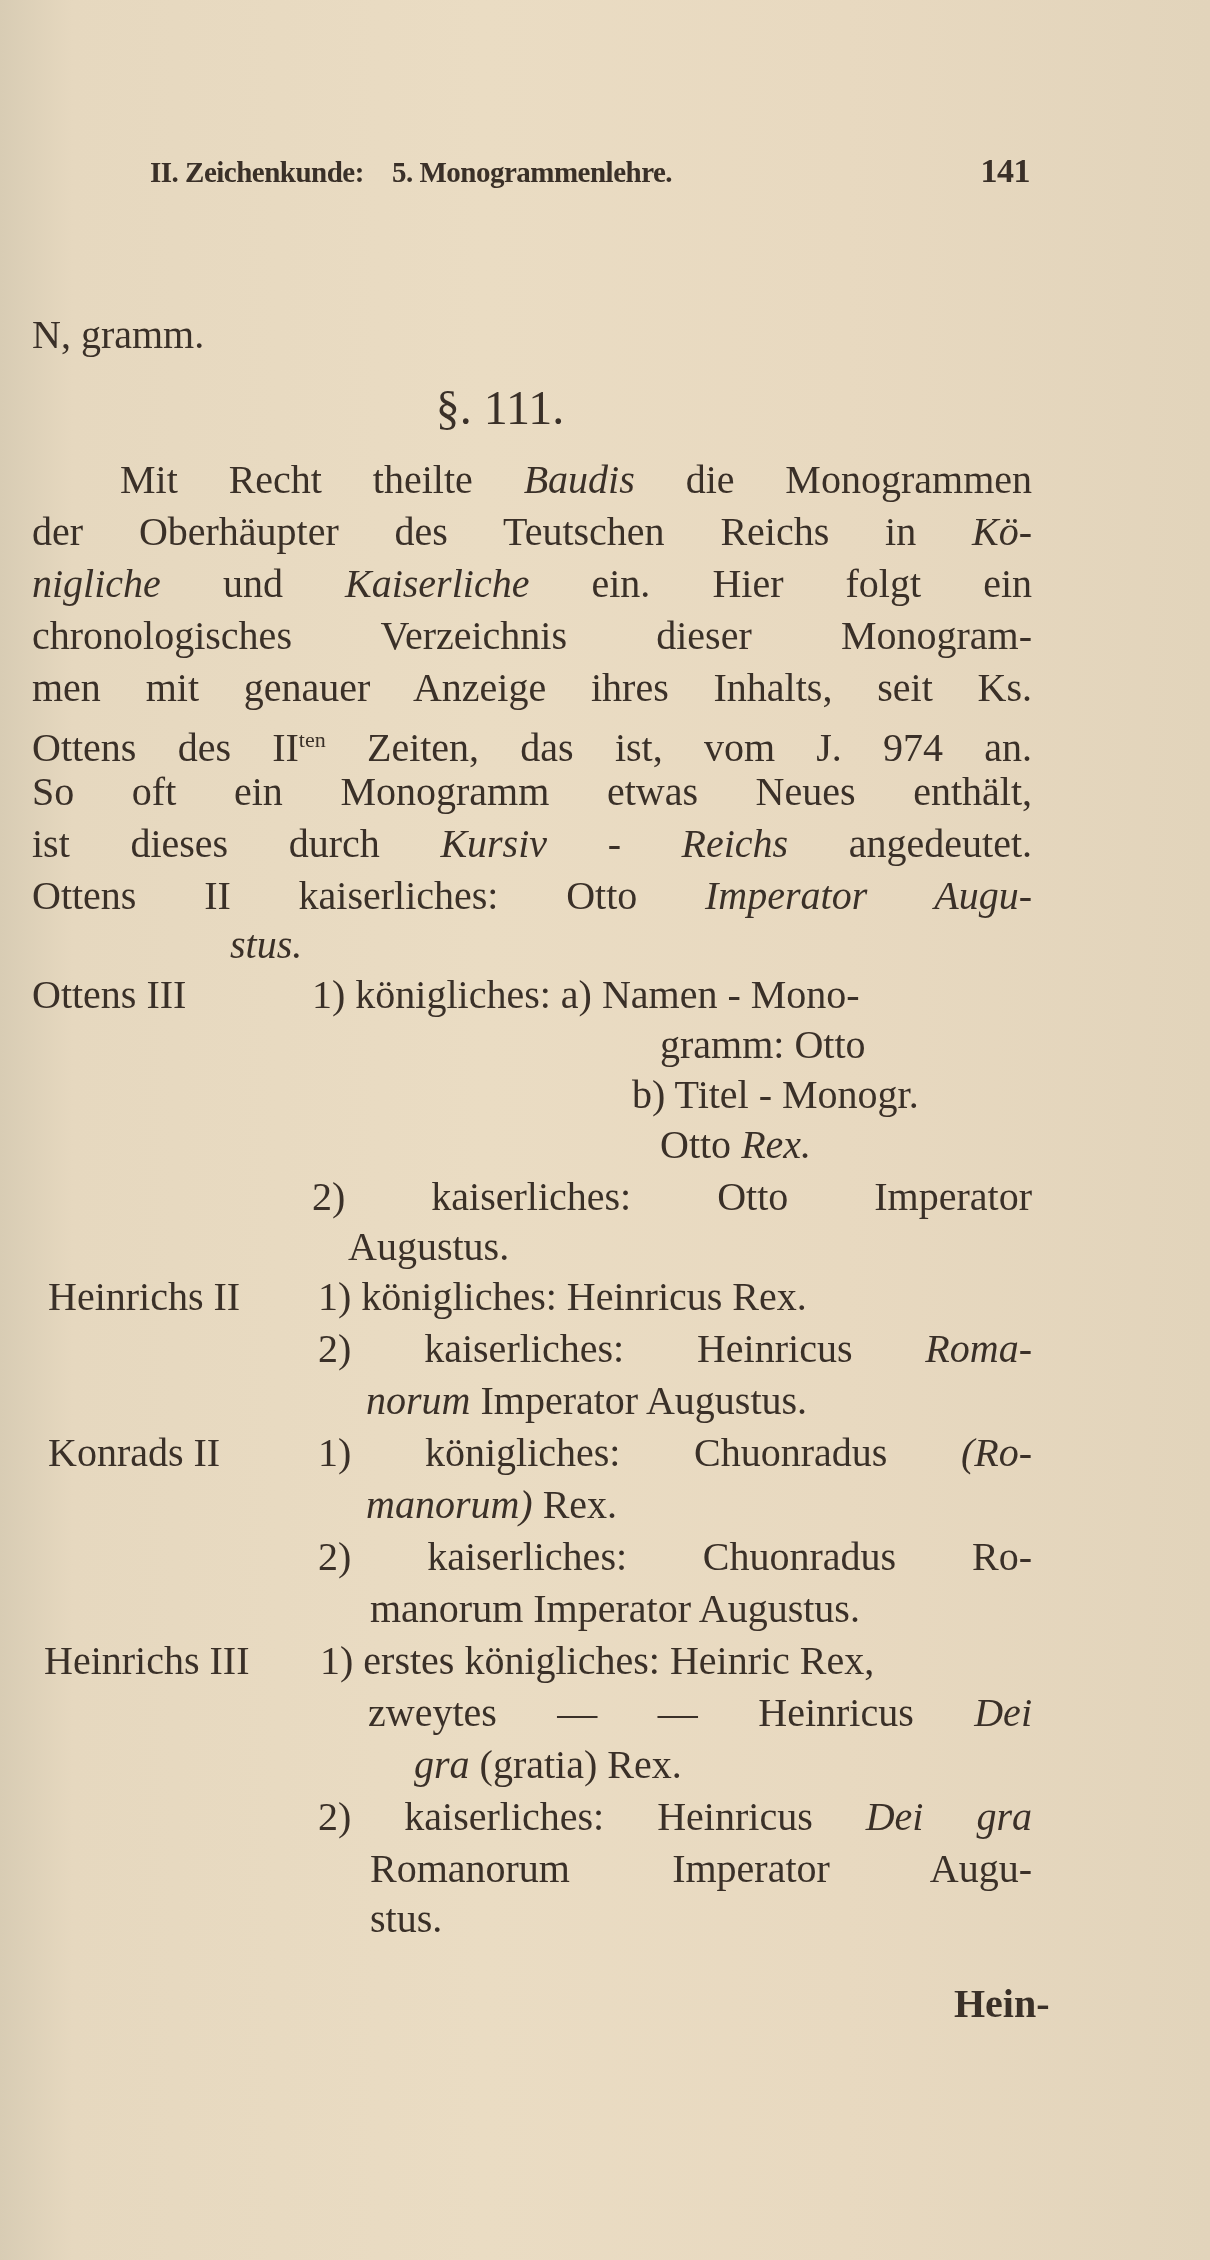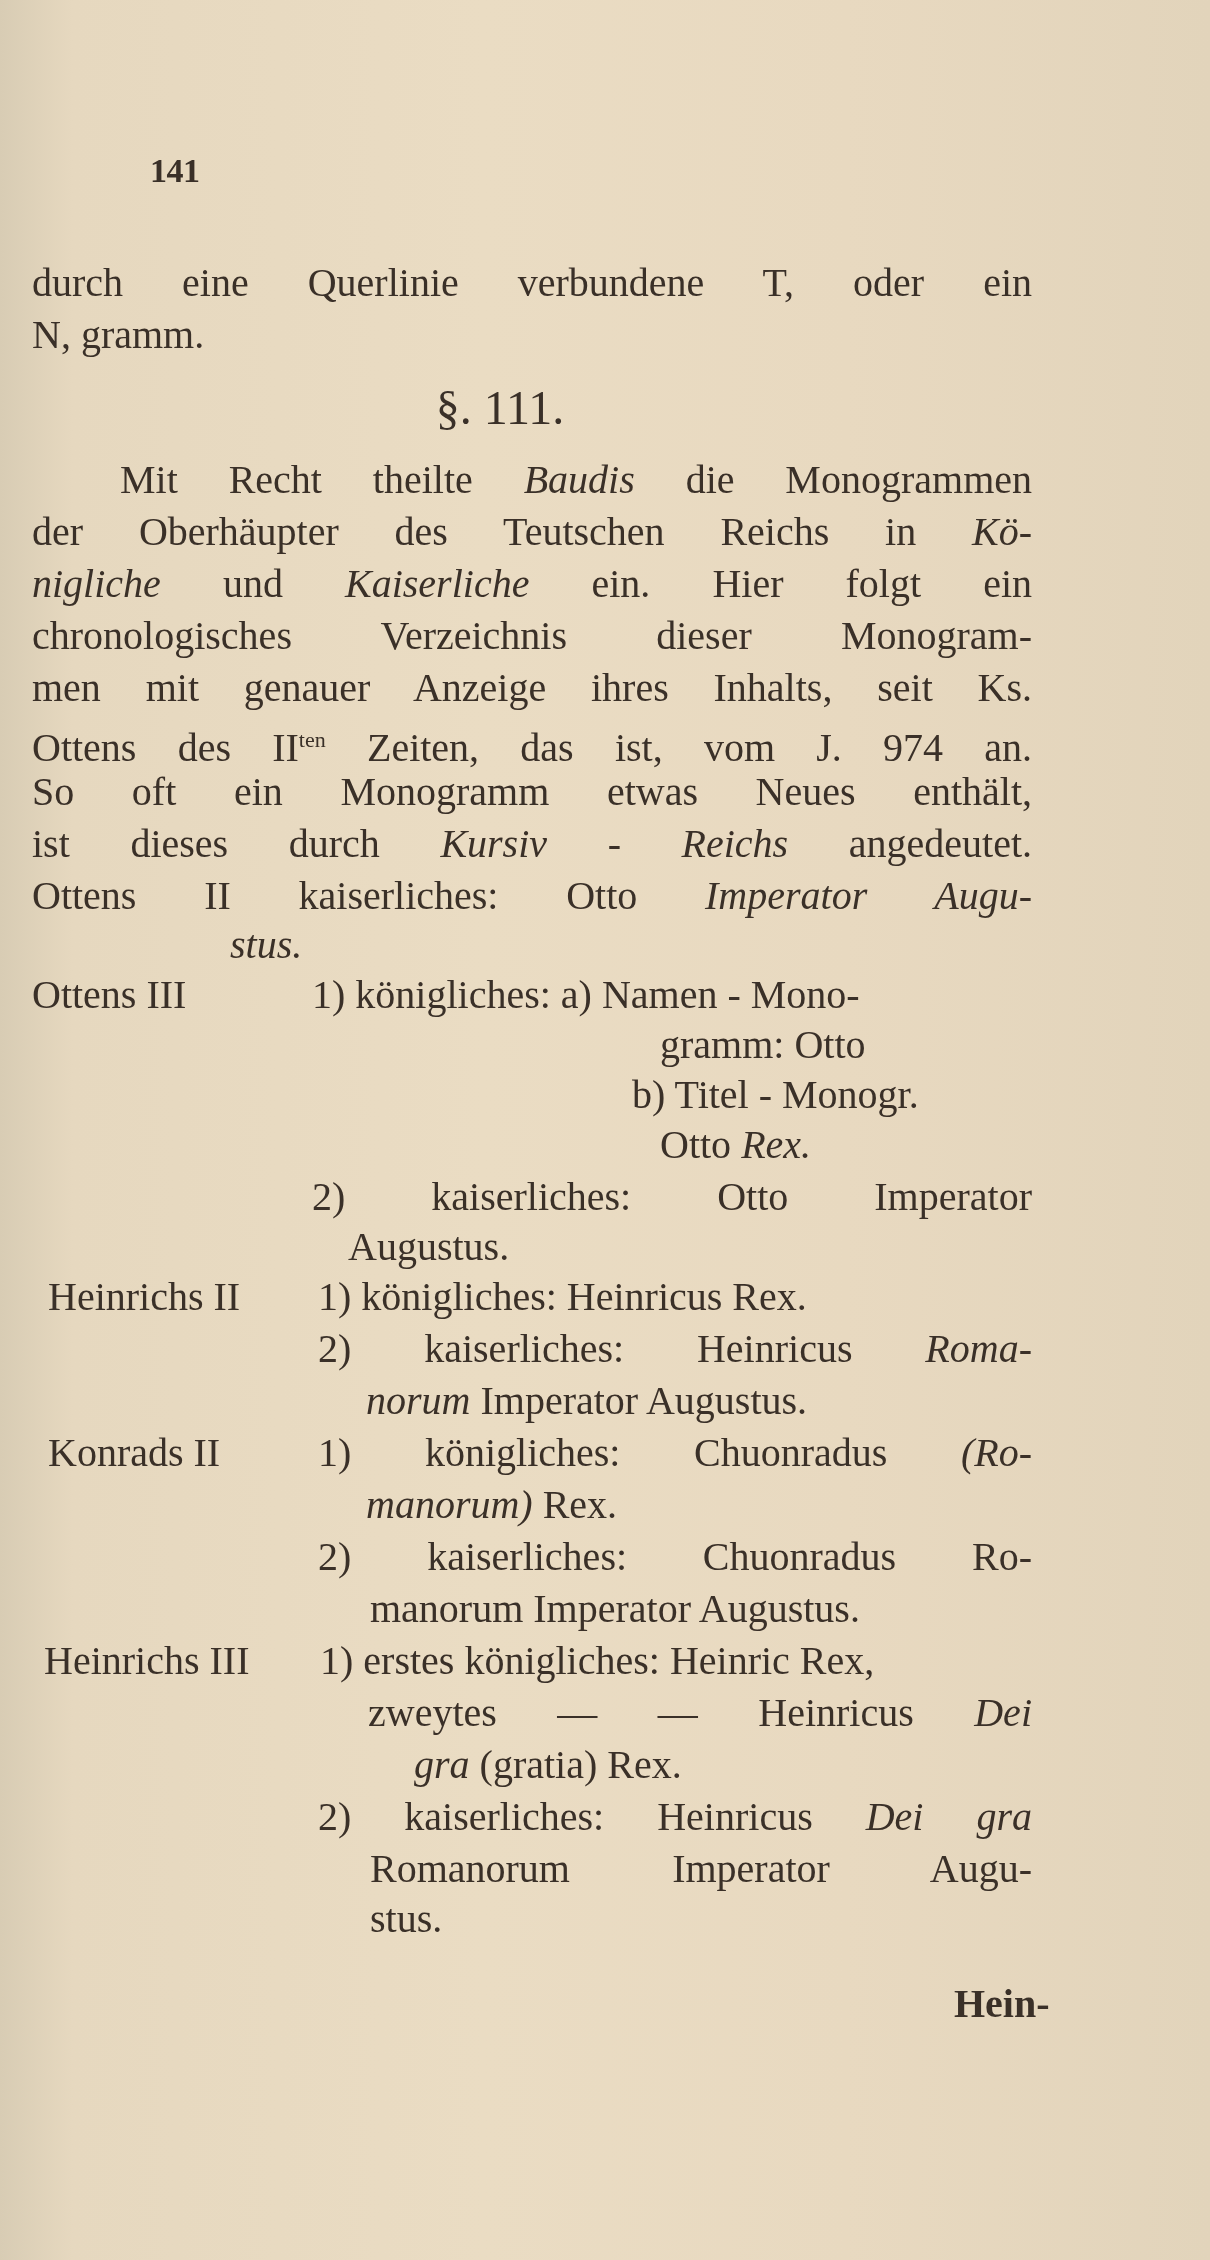--- a/index.html
+++ b/index.html
@@ -25,24 +25,27 @@
     .section { position: absolute; top: 380px; left: 0; width: 1000px; text-align: center; font-size: 48px; }
     .label { position: absolute; font-size: 40px; line-height: 50px; }
     .catch { position: absolute; top: 1980px; left: 938px; font-size: 40px; font-weight: bold; margin-left: 16px; }
   </style>
 </head>
 <body>
 
 <div class="page">
 
   <div class="running-head">
+    <span class="title">
+      <span>II. Zeichenkunde:</span>
+      <span>5. Monogrammenlehre.</span>
+    </span>
     <span class="pageno">141</span>
   </div>
 
-  <div class="line full" style="top:258px">durch eine Querlinie verbundene T, oder ein</div>
   <div class="line" style="top:310px;left:32px">N, gramm.</div>
 
   <div class="section">§. 111.</div>
 
   <div>
     <div class="line" style="top:455px;left:120px;width:912px;text-align:justify;text-align-last:justify"><span>Mit Recht theilte </span><i>Baudis</i><span> die Monogrammen</span></div>
     <div class="line full" style="top:507px"><span>der Oberhäupter des Teutschen Reichs in </span><i>Kö-</i></div>
     <div class="line full" style="top:559px"><i>nigliche</i><span> und </span><i>Kaiserliche</i><span> ein.   Hier folgt ein</span></div>
     <div class="line full" style="top:611px">chronologisches Verzeichnis dieser Monogram-</div>
     <div class="line full" style="top:663px">men mit genauer Anzeige ihres Inhalts, seit Ks.</div>

